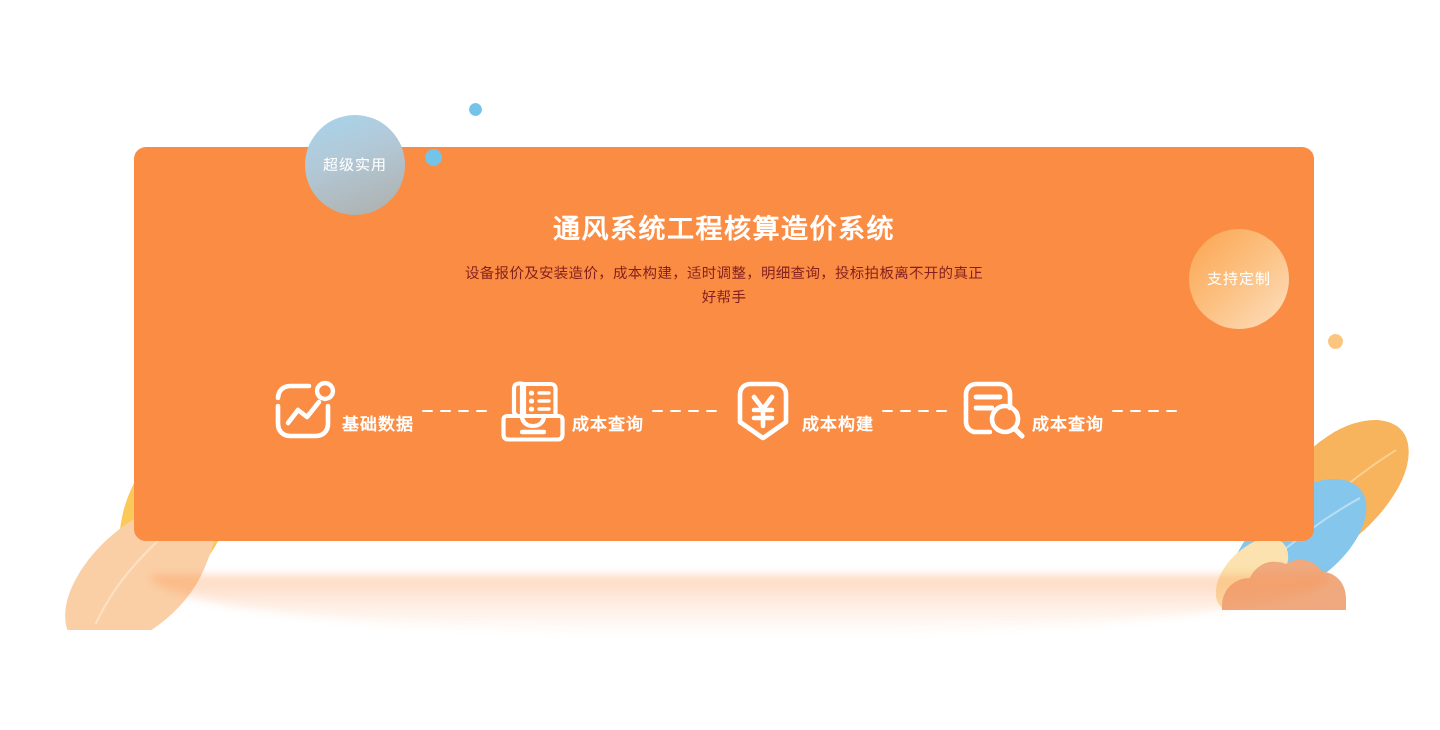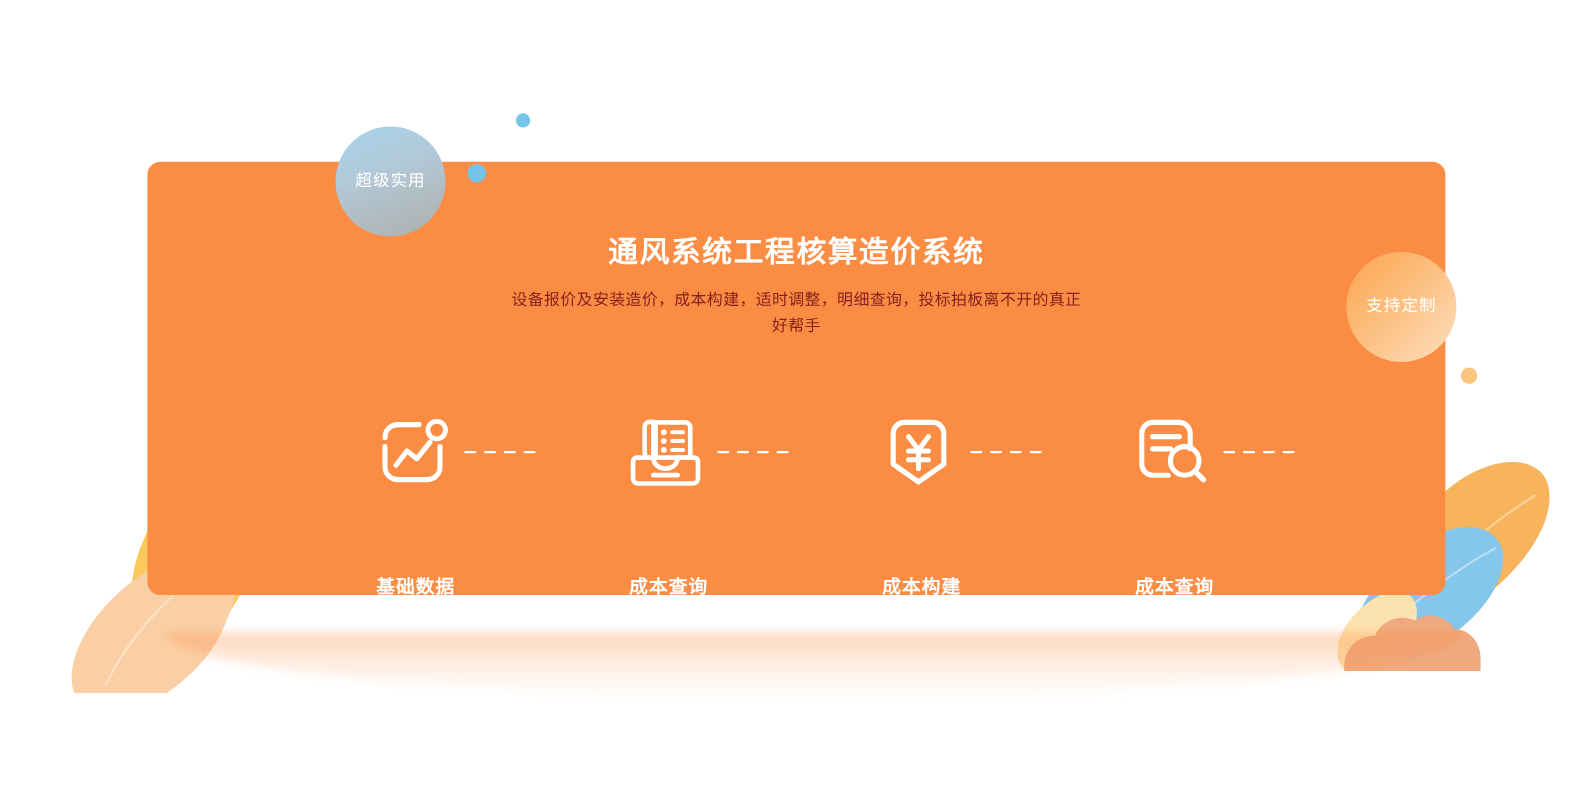--- a/index.html
+++ b/index.html
@@ -87,23 +87,21 @@
     width: 1080px;
     display: flex;
     align-items: flex-start;
     justify-content: center;
   }
 
   .feature {
     width: 150px;
     flex: 0 0 150px;
     display: flex;
-    flex-direction: column;
-    align-items: flex-end;
-    gap: 47px;
+    align-items: center;
   }
 
   .feature-icon {
     width: 78px;
     height: 78px;
     display: flex;
     align-items: center;
     justify-content: center;
   }
 
@@ -152,21 +150,21 @@
 
   #badge-super {
     left: 305px;
     top: 115px;
     width: 100px;
     height: 100px;
     background: linear-gradient(160deg, #A7D4EC 0%, #B2C9D8 40%, #AEAFAB 100%);
   }
 
   #badge-custom {
-    left: 1224px;
+    left: 1189px;
     top: 229px;
     width: 100px;
     height: 100px;
     background: linear-gradient(135deg, #FBA44F 0%, #FCC182 50%, #FDE0C2 100%);
     text-align: right;
   }
 
   #badge-hour {
     left: 471px;
     top: 538px;

